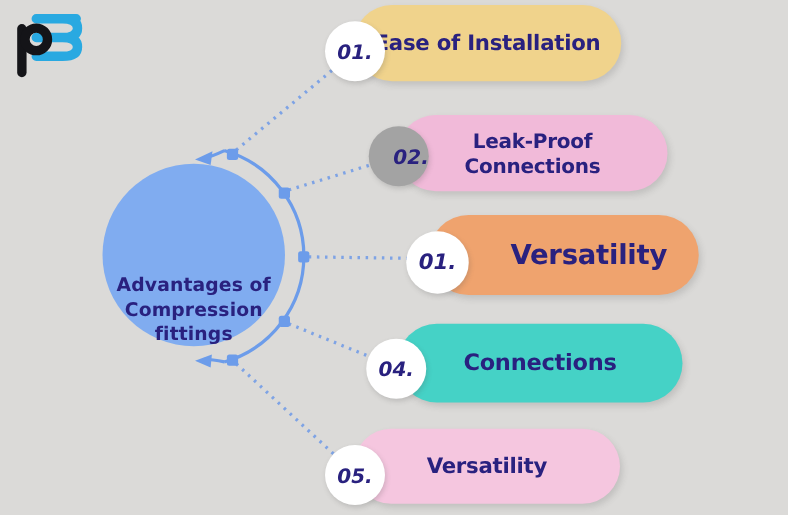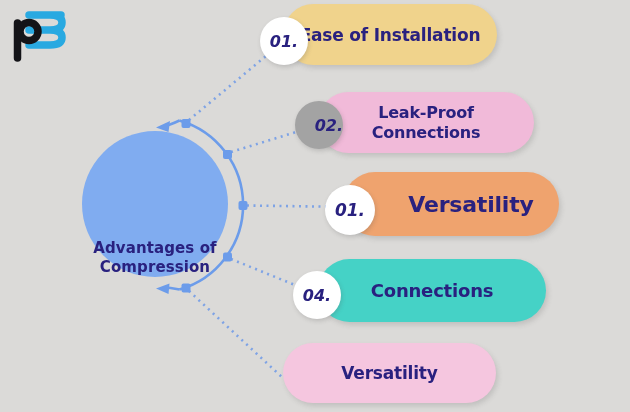--- a/index.html
+++ b/index.html
@@ -106,20 +106,21 @@
     <g fill="none" stroke-width="7.5" stroke-linecap="round" stroke="#141418">
       <path d="M13.5 21 L13.5 56"></path>
       <circle cx="25" cy="29.5" r="9"></circle>
     </g>
   </svg>
 
   <div class="center-circle" style="background-color: rgb(128, 172, 240);">
     <div class="center-text">
       <span class="line">Advantages of</span>
       <span class="line">Compression</span>
+      <span class="line">fittings</span>
     </div>
   </div>
 
   <div class="pill pill-1" style="background-color: rgb(240, 211, 140);">
     <span class="pill-label">Ease of Installation</span>
   </div>
   <div class="num-badge num-1" style="background-color: rgb(255, 255, 255);">
     <span>01.</span>
   </div>
 
@@ -143,14 +144,17 @@
   <div class="pill pill-4" style="background-color: rgb(69, 210, 198);">
     <span class="pill-label">Connections</span>
   </div>
   <div class="num-badge num-4" style="background-color: rgb(255, 255, 255);">
     <span>04.</span>
   </div>
 
   <div class="pill pill-5" style="background-color: rgb(245, 198, 223);">
     <span class="pill-label">Versatility</span>
   </div>
+  <div class="num-badge num-5" style="background-color: rgb(255, 255, 255);">
+    <span>05.</span>
+  </div>
 
 </div>
 
 </body></html>

